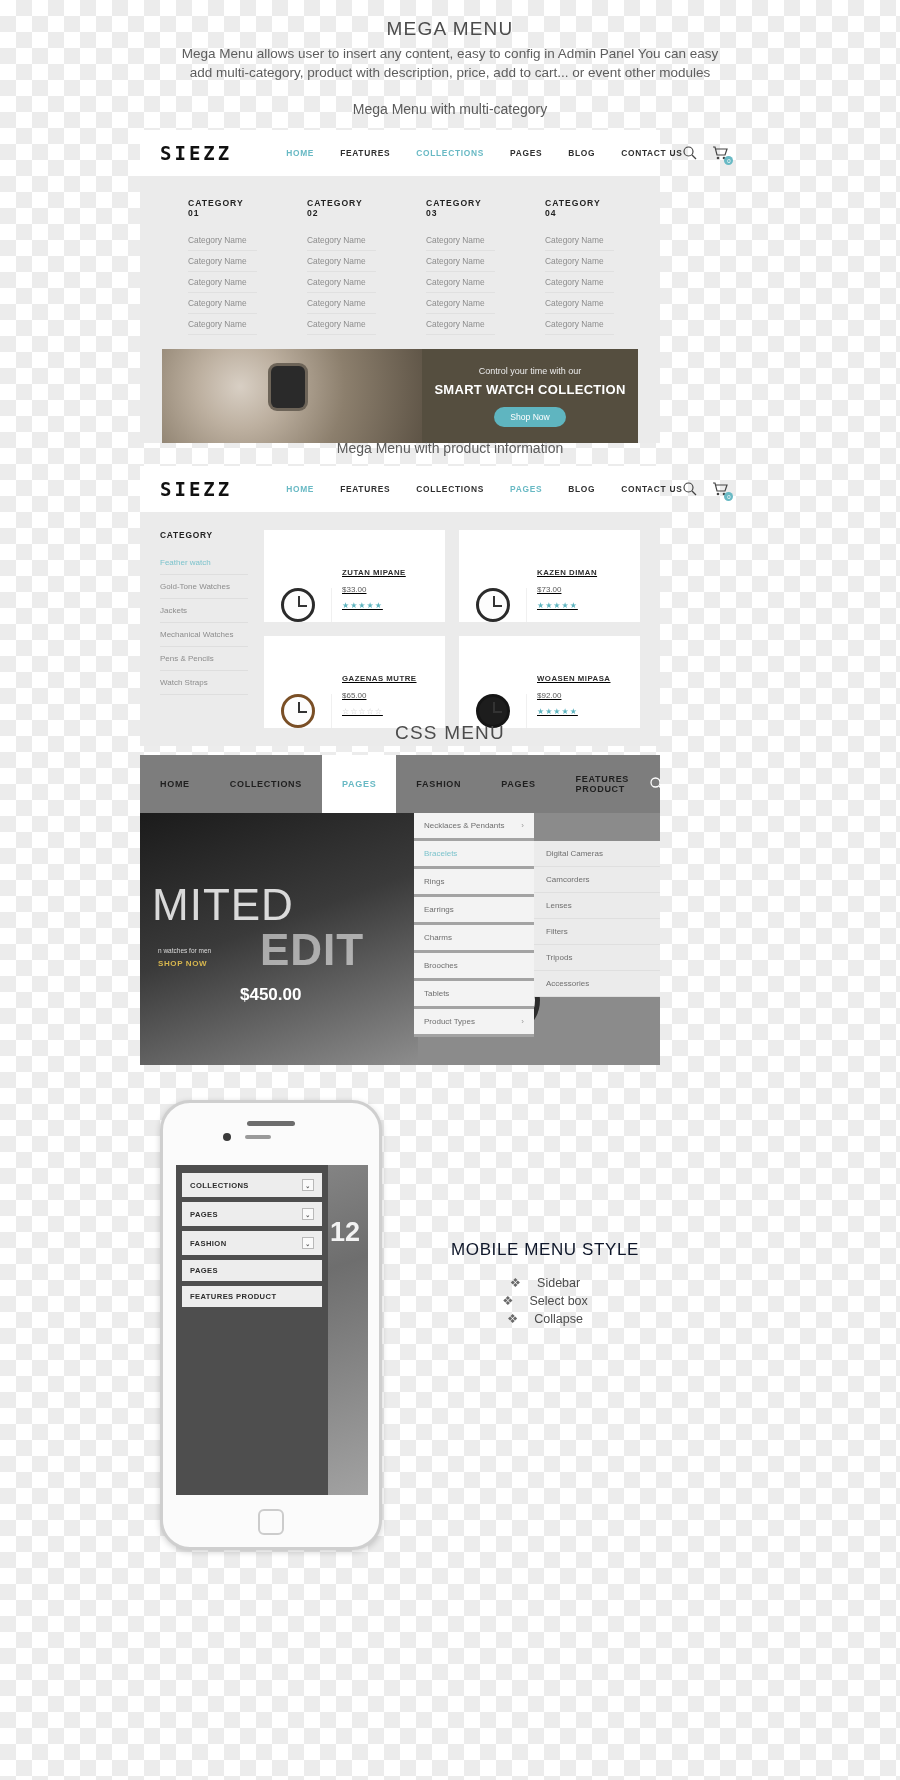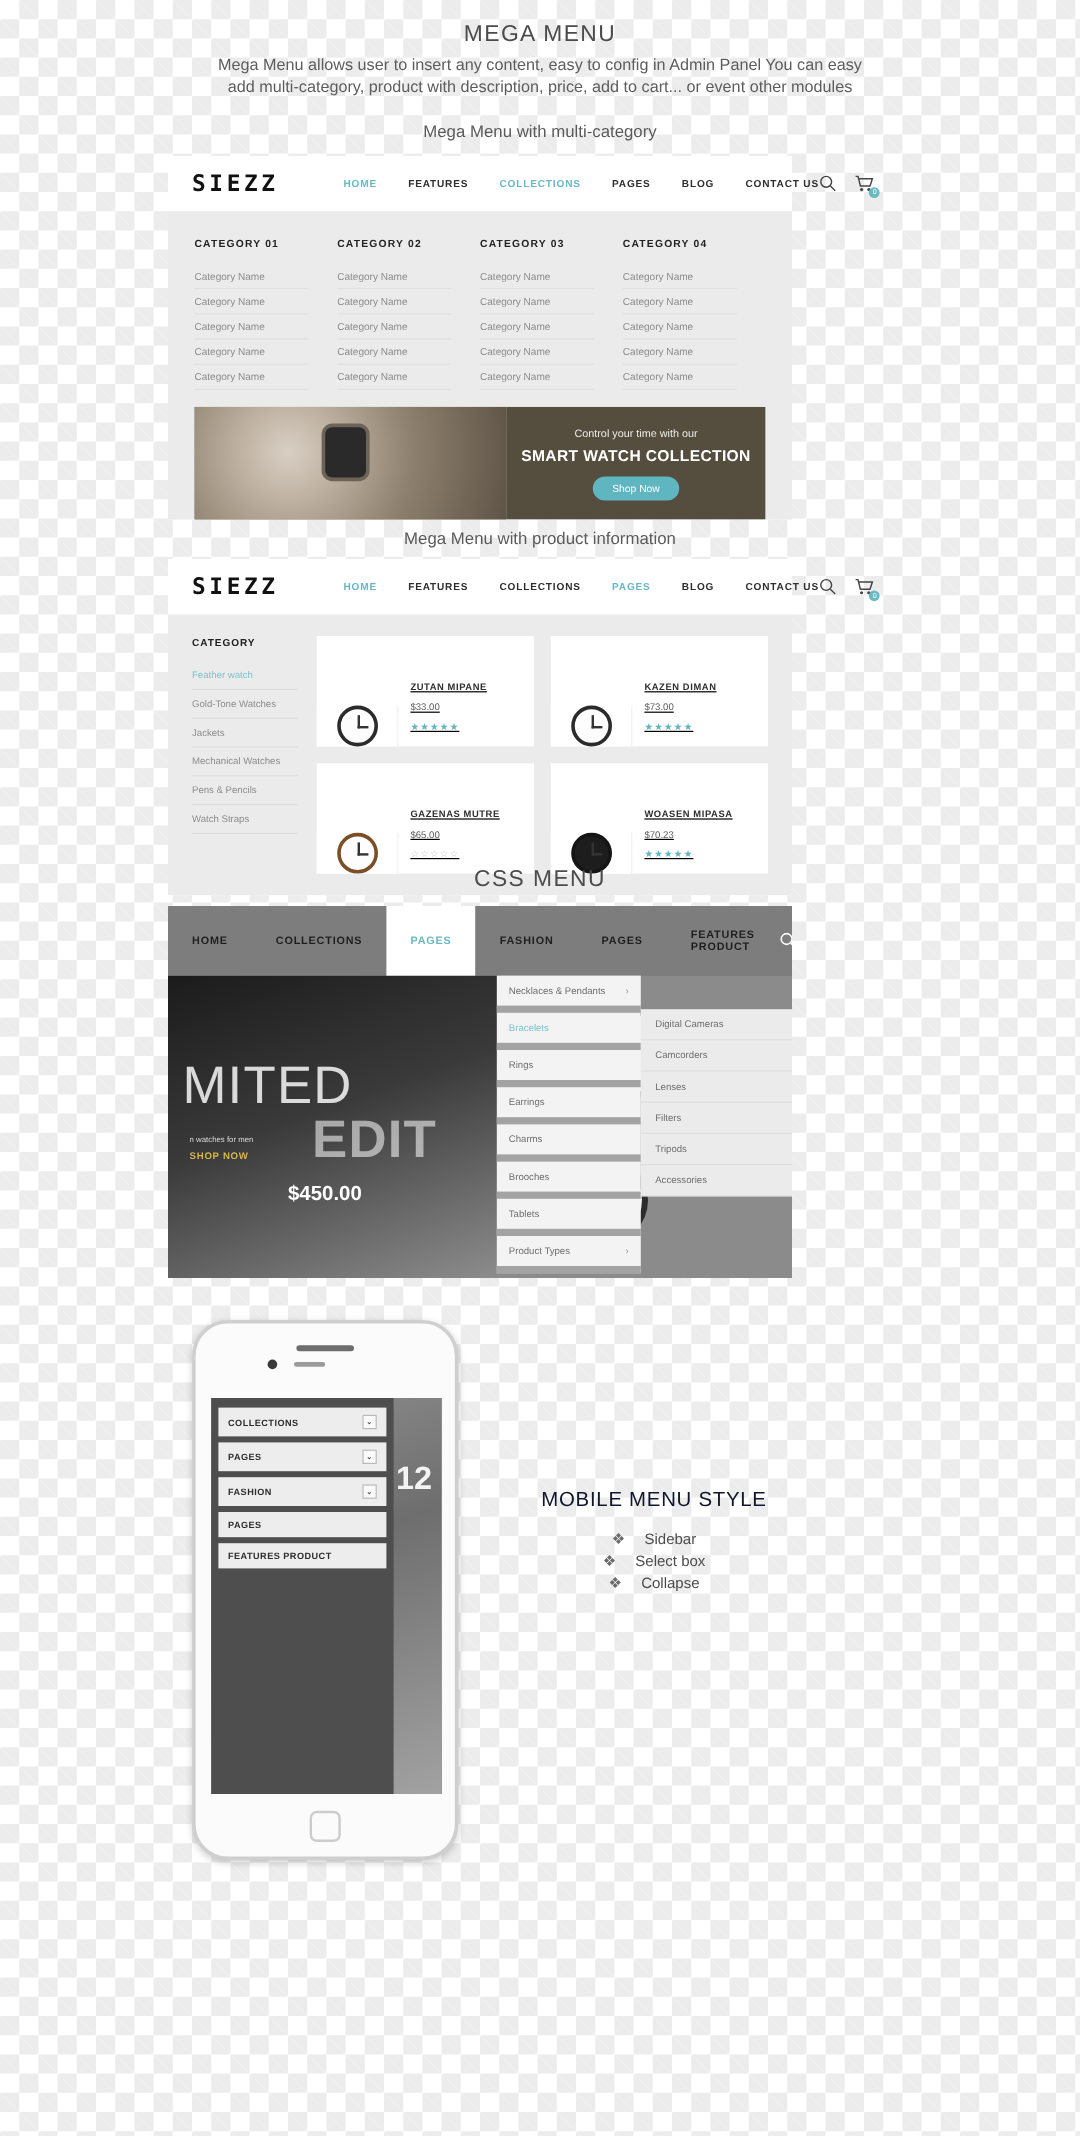--- a/index.html
+++ b/index.html
@@ -79,21 +79,21 @@
     position: absolute; right: -5px; bottom: -4px;
     width: 9px; height: 9px; border-radius: 50%;
     background: #68b9c4; color: #fff; font-size: 6px;
     display: flex; align-items: center; justify-content: center;
     font-family: "Liberation Sans", sans-serif;
   }
 
   
   .mega1 { background: #ebebeb; padding: 22px 22px 0 22px; }
   .cat-cols { display: flex; gap: 0; }
-  .cat-col { flex: 1; padding-right: 24px; }
+  .cat-col { flex: 1; padding-right: 24px; margin-left: 26px; }
   .cat-head {
     font-size: 8.6px; font-weight: bold; color: #222;
     letter-spacing: 1px; margin-bottom: 12px;
   }
   .cat-item {
     font-size: 8.4px; color: #8d8d8d;
     padding: 5px 0 5px 0;
     border-bottom: 1px solid #e0e0e0;
   }
   .banner {
@@ -218,21 +218,21 @@
   .hw1 { right: 96px; top: 28px; }
   .hw2 { right: 120px; top: 150px; }
   .hero-arrow { position: absolute; right: 38px; top: 120px; font-size: 13px; color: #f0f0f0; }
   .hero-rprice { position: absolute; right: 18px; top: 138px; font-size: 13px; font-weight: bold; color: #fff; }
 
   .dd-root { position: absolute; left: 274px; top: 58px; width: 120px; z-index: 9; }
   .dd-col1 { background: #f3f3f3; width: 120px; }
   .dd-row {
     font-size: 8px; color: #6f6f6f;
     padding: 8px 10px;
-    border-bottom: 6px solid #a3a3a3;
+    border-bottom: 3px solid #a3a3a3;
     display: flex; align-items: center; justify-content: space-between;
   }
   .dd-row.active { color: #7cc3cc; }
   .dd-row .chev { font-size: 8px; color: #9a9a9a; }
   .dd-col2 {
     position: absolute; left: 120px; top: 28px; width: 140px;
     background: #ebebeb; z-index: 10;
   }
   .dd-row2 {
     font-size: 8px; color: #6f6f6f; padding: 8px 12px;
@@ -472,21 +472,21 @@
             <div class="prod-price">$65.00</div>
             <div class="stars empty">☆☆☆☆☆</div>
           </div>
         </div>
         <div class="prod-card">
           <div class="prod-thumb">
               <span class="watch dark"></span>
             </div>
           <div class="prod-info">
             <div class="prod-name">WOASEN MIPASA</div>
-            <div class="prod-price">$70.23</div>
+            <div class="prod-price">$92.00</div>
             <div class="stars">★★★★★</div>
           </div>
         </div>
       </div>
     </div>
   </div>
 
   <h1 class="sec-title abs" style="left:0;width:900px;top:722px;">CSS MENU</h1>
 
   <div class="cssmenu-wrap abs" style="left:140px;top:755px;width:520px;">

